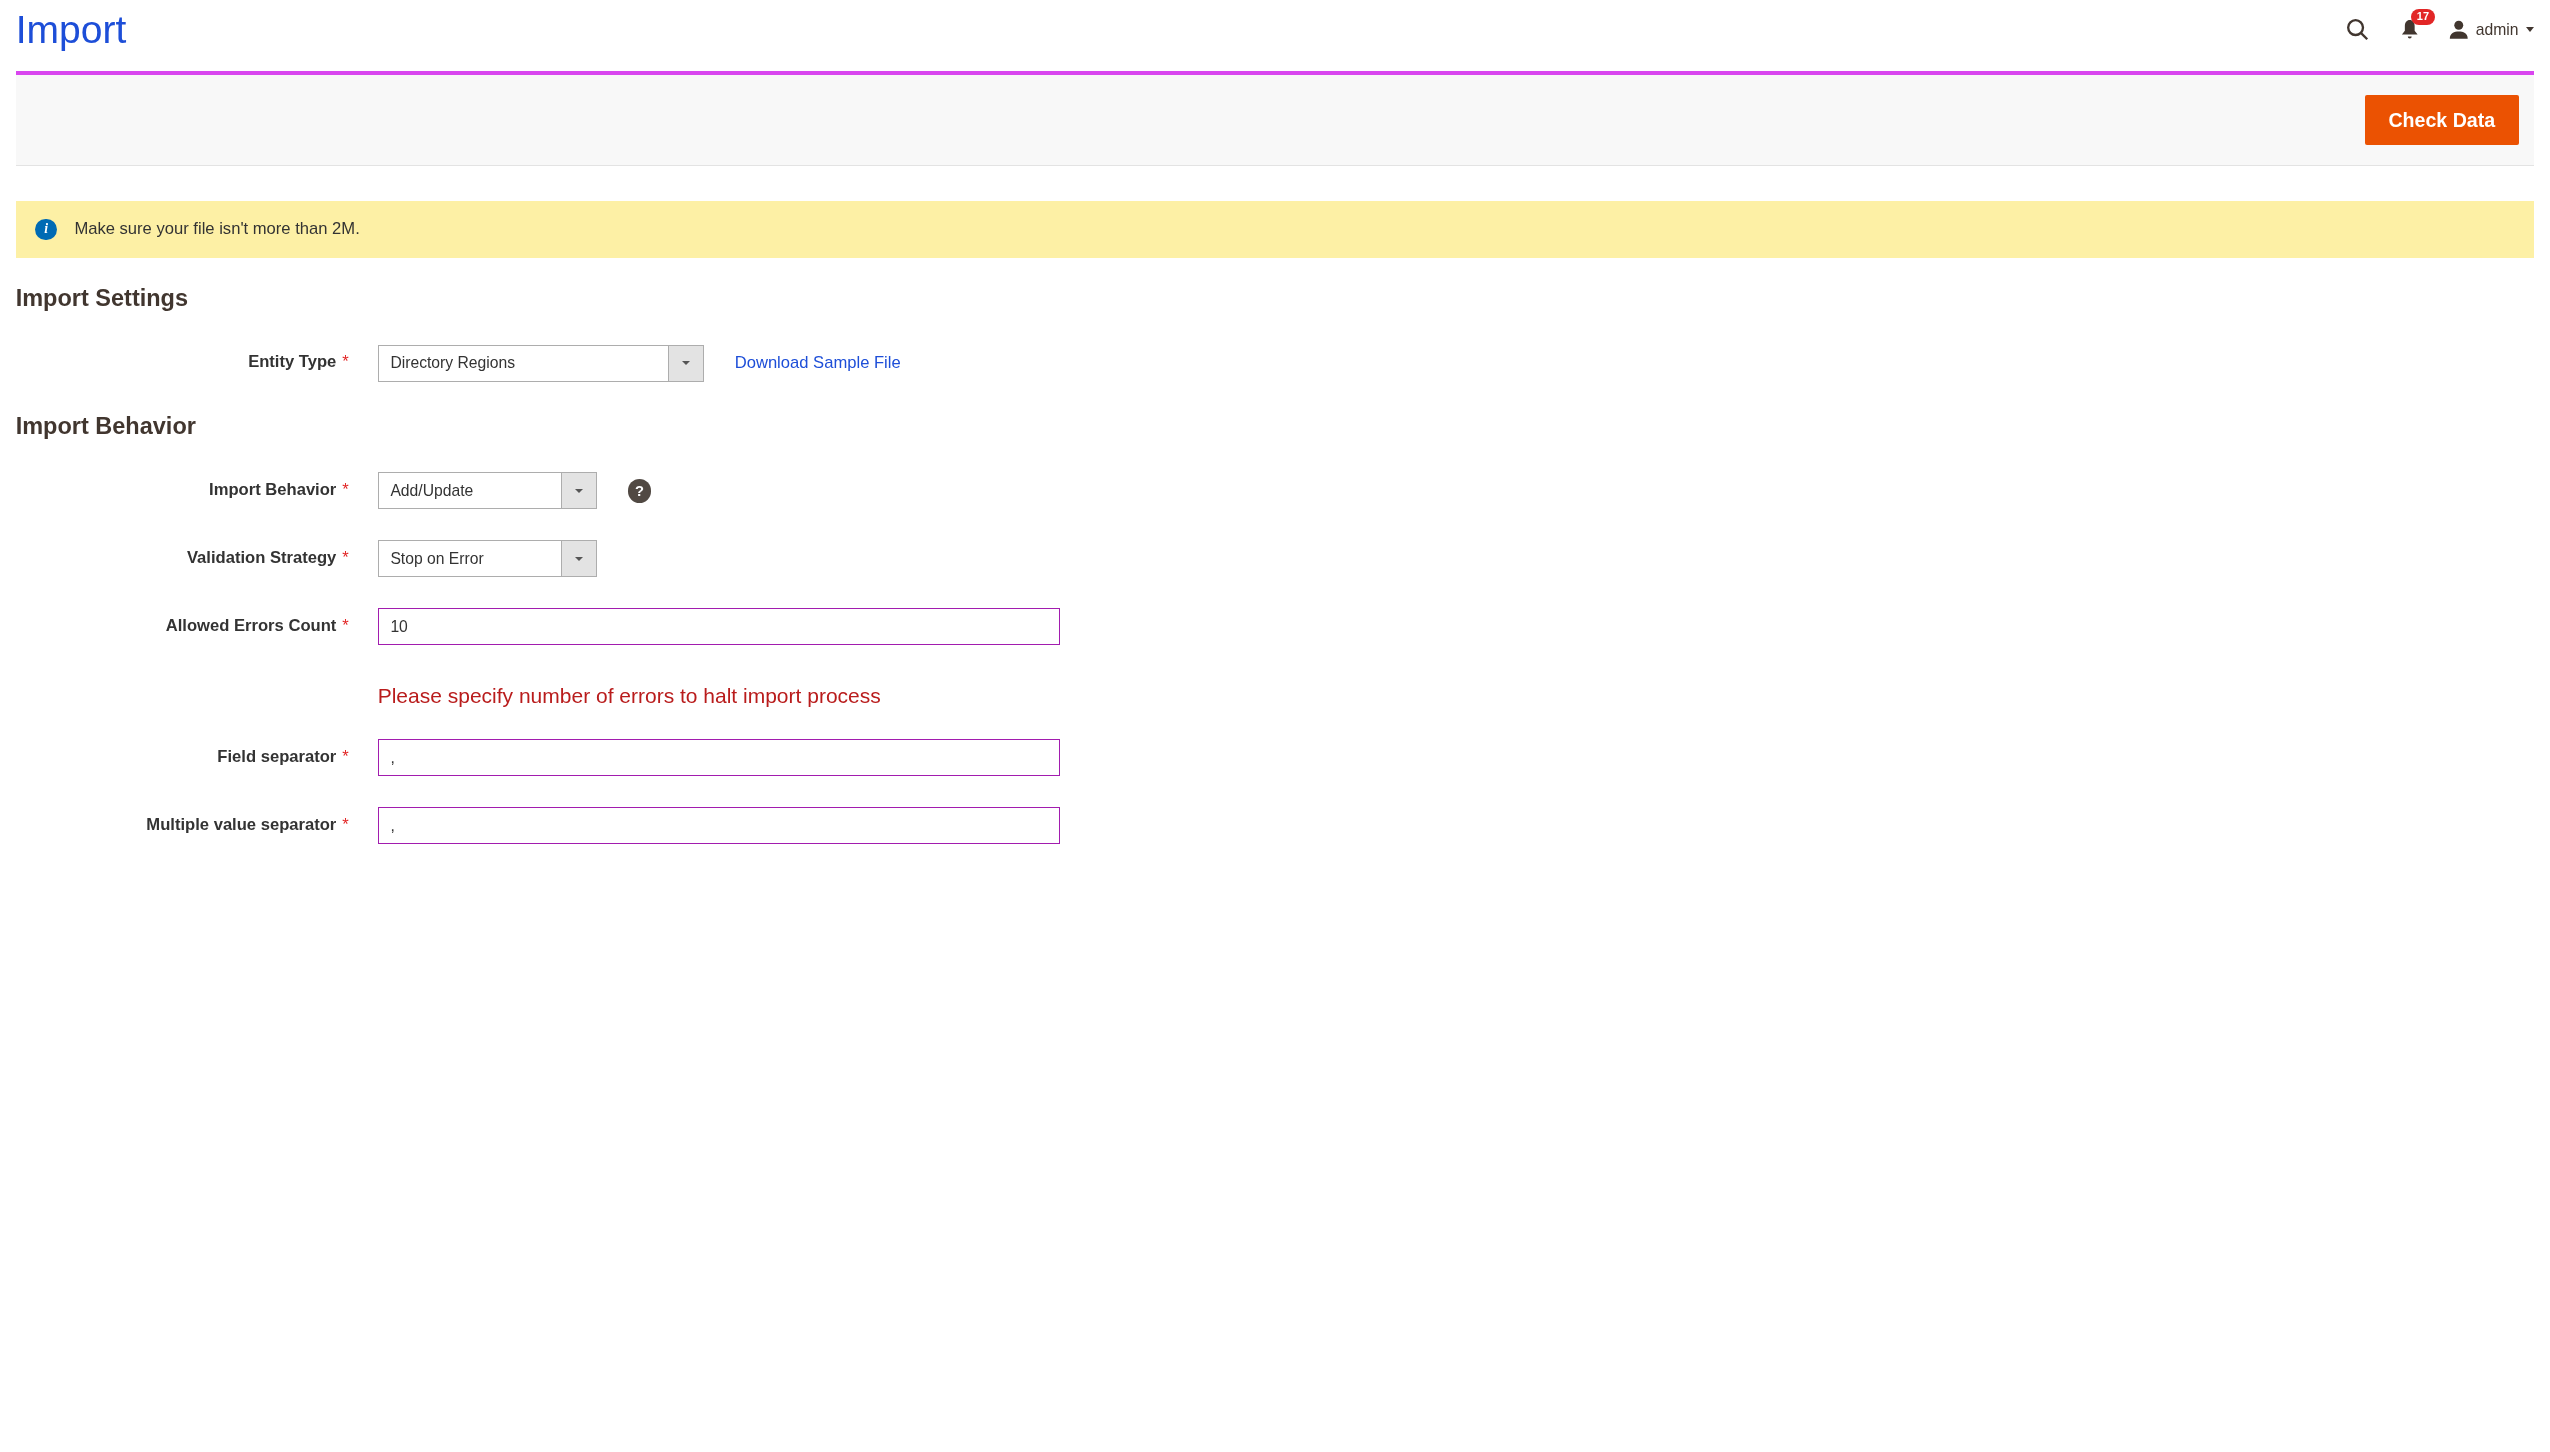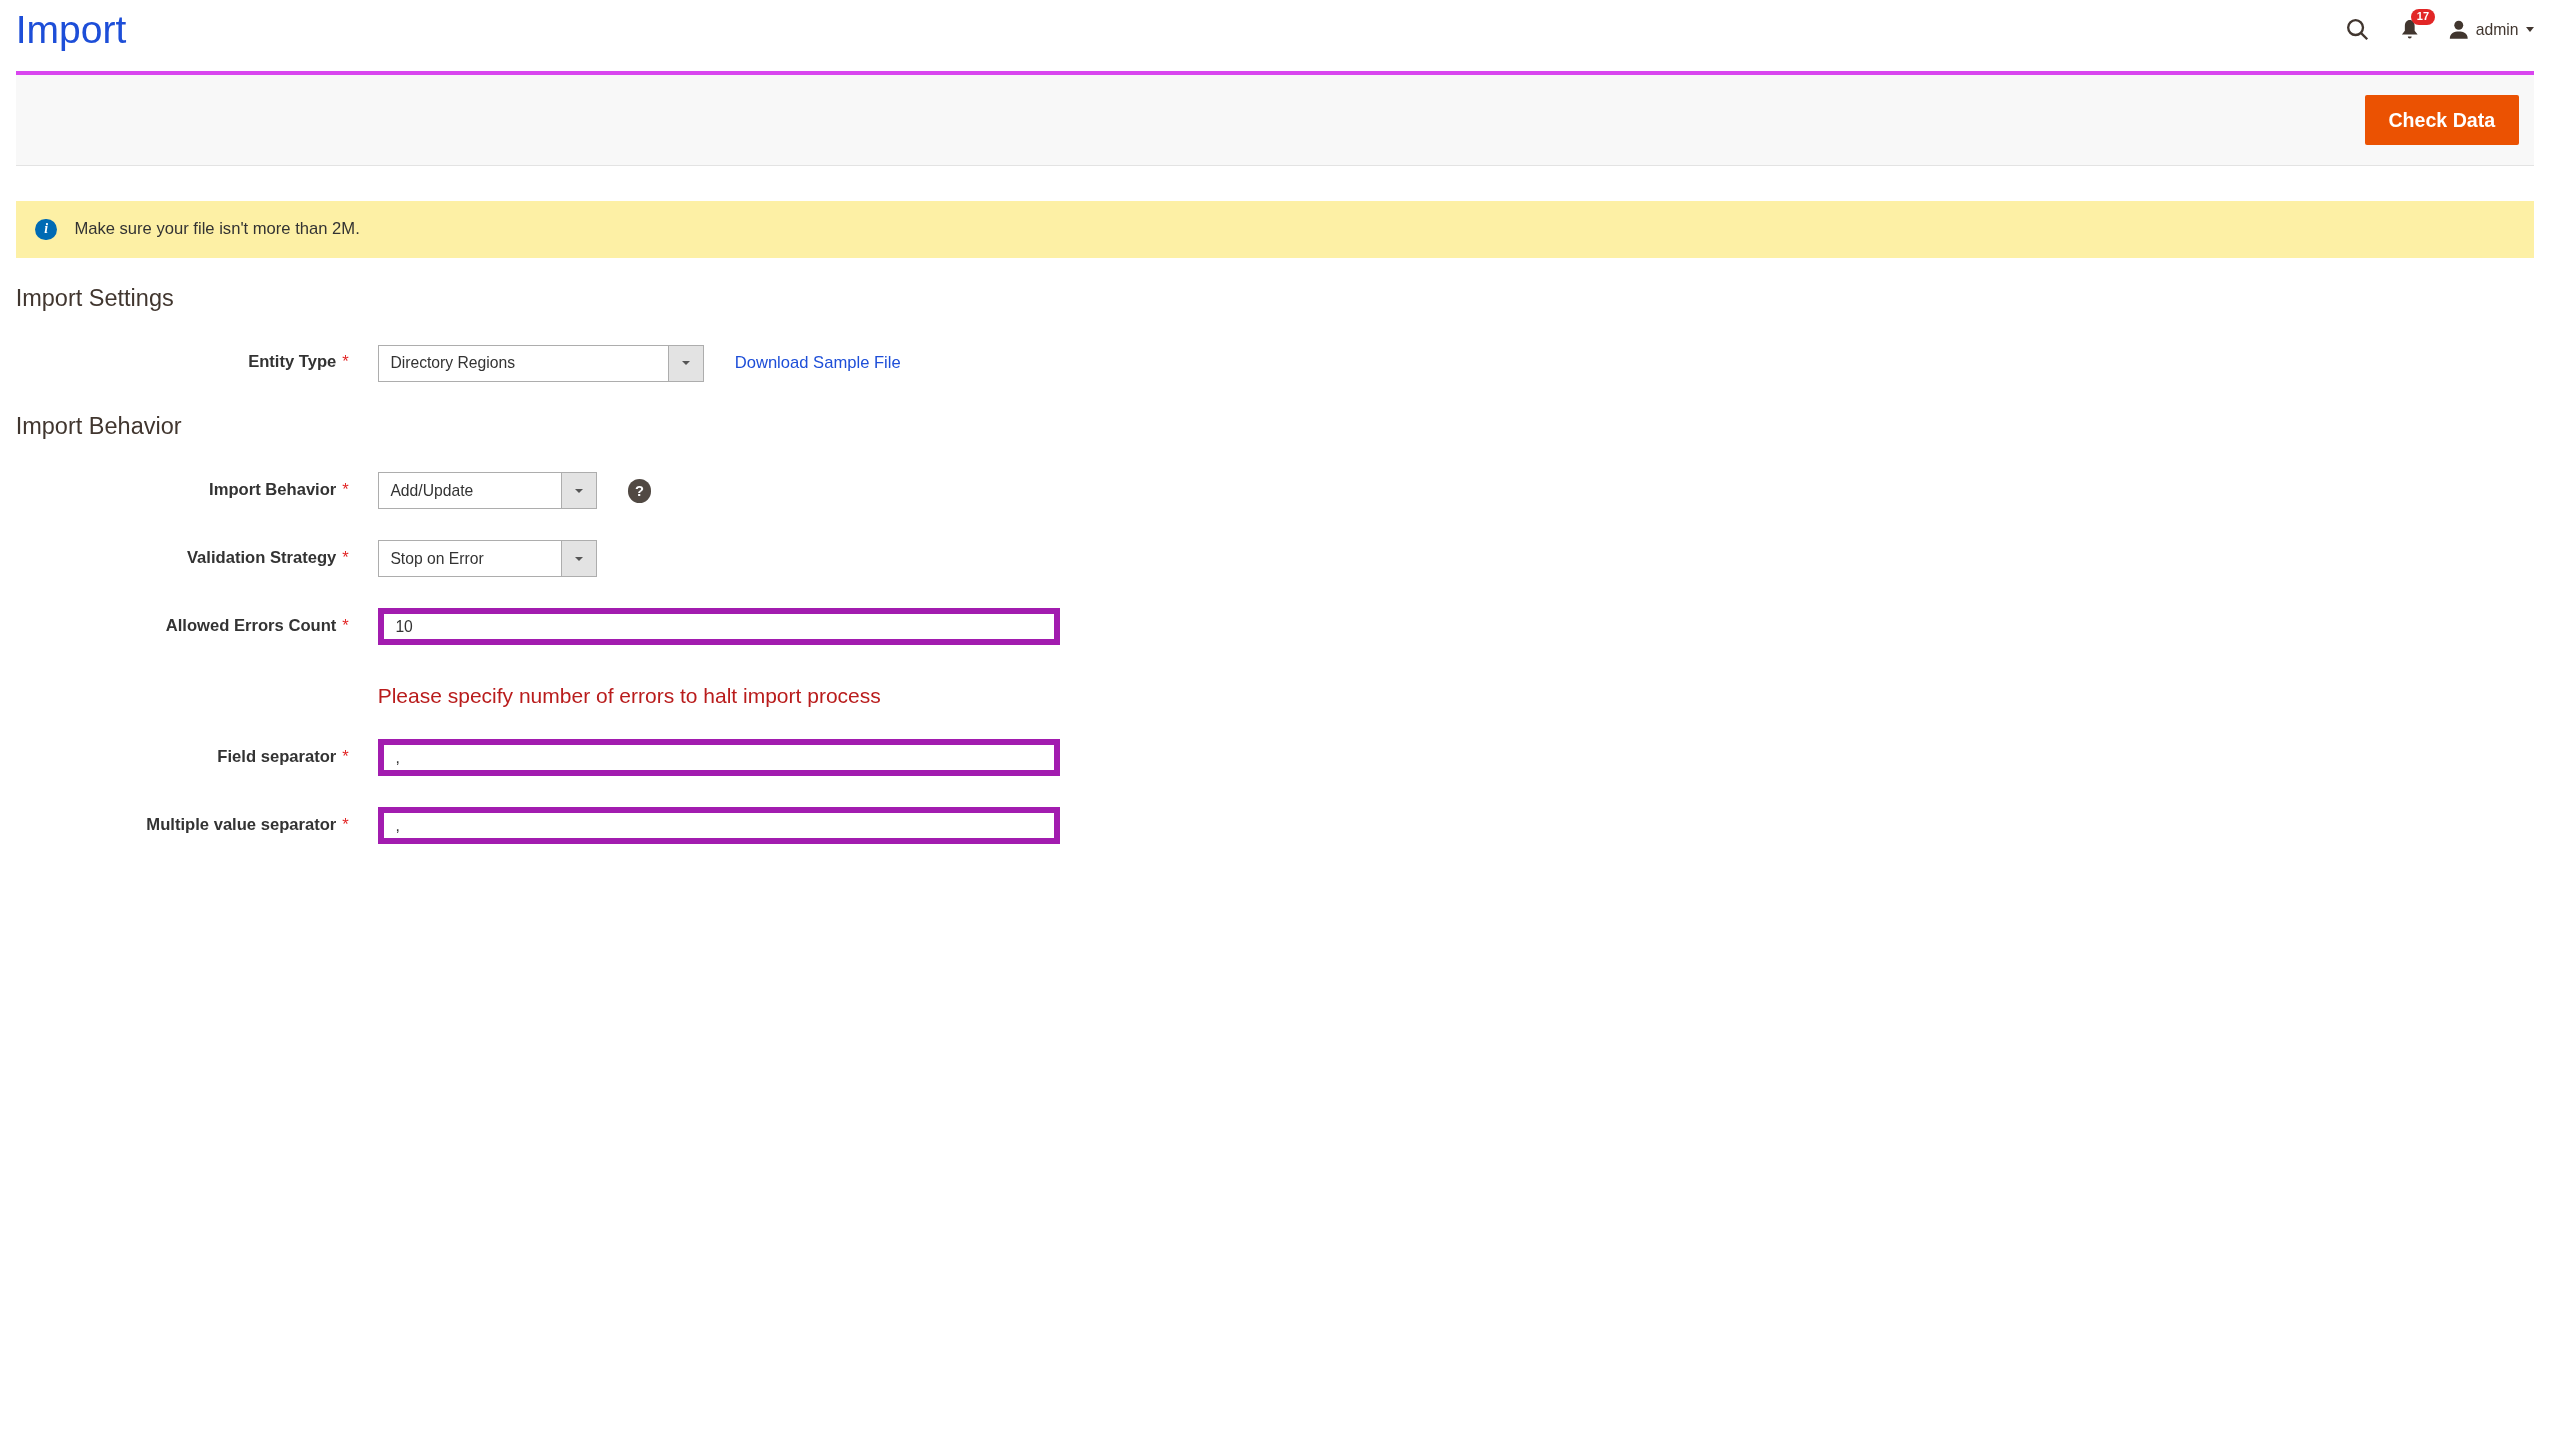--- a/index.html
+++ b/index.html
@@ -93,21 +93,21 @@
       align-items: center;
       justify-content: center;
       font-style: italic;
       font-family: Georgia, serif;
       font-weight: bold;
       font-size: 13.7px;
       flex-shrink: 0;
     }
     .section-title {
       font-size: 23.5px;
-      font-weight: 400;
+      font-weight: 700;
       color: #41362f;
       margin-bottom: 27px;
       padding-bottom: 5.9px;
     }
     .form-row {
       display: flex;
       align-items: flex-start;
       margin-bottom: 31px;
     }
     .form-label-col {
@@ -174,21 +174,21 @@
       font-weight: bold;
       display: flex;
       align-items: center;
       justify-content: center;
       font-size: 14.7px;
       cursor: pointer;
     }
     .text-input {
       width: 682px;
       height: 37px;
-      border: 6px solid #a21caf;
+      border: 1px solid #a21caf;
       padding: 0 11.7px;
       font-size: 15.7px;
       color: #333;
     }
     .field-note {
       font-size: 21px;
       color: #b91c1c;
       margin-top: 7.8px;
       width: 100%;
     }

